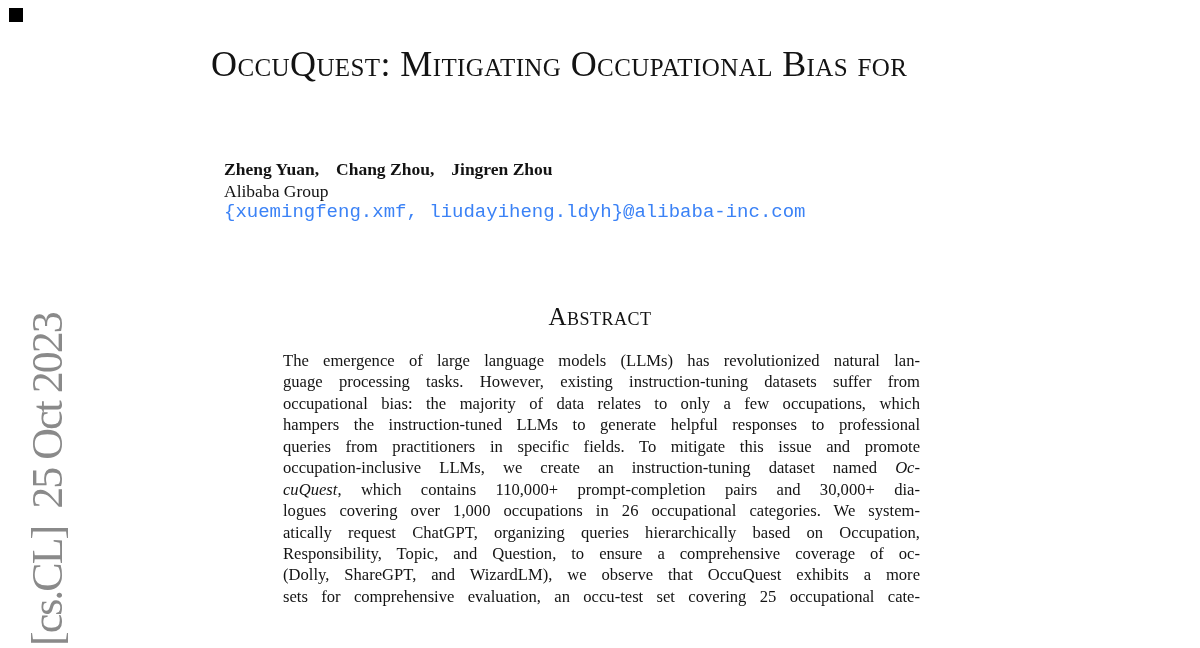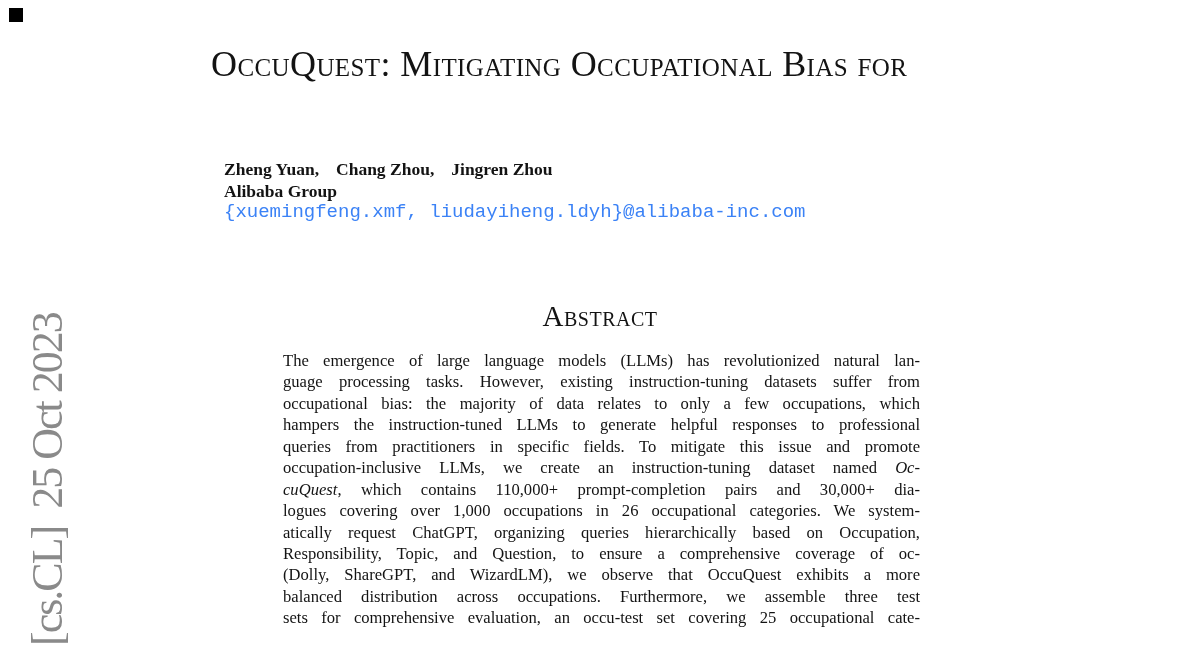--- a/index.html
+++ b/index.html
@@ -48,34 +48,34 @@
     position: absolute;
     left: 224px; top: 159px;
     font-size: 17.5px;
     line-height: 21.6px;
     white-space: nowrap;
   }
   .author-line { font-weight: bold; }
   .author { margin-right: 17px; }
   .author:last-child { margin-right: 0; }
   .author sup { font-size: 11px; line-height: 0; }
-  .affiliation { font-weight: bold; }
+  .affiliation { font-weight: normal; }
   .email {
     font-family: "Liberation Mono", monospace;
     font-size: 19px;
     color: #3b82f6;
     letter-spacing: 0;
   }
 
   .abstract-heading {
     position: absolute;
     left: 212px; top: 304px;
     width: 776px;
     text-align: center;
-    font-size: 29px;
+    font-size: 25px;
     line-height: 25px;
     font-variant: small-caps;
     letter-spacing: 0.5px;
   }
 
   .abstract-body {
     position: absolute;
     left: 283px; top: 350px;
     width: 637px;
     font-size: 16.6px;
@@ -116,17 +116,16 @@
       <div class="abs-line"><span>guage processing tasks. However, existing instruction-tuning datasets suffer from</span></div>
       <div class="abs-line"><span>occupational bias: the majority of data relates to only a few occupations, which</span></div>
       <div class="abs-line"><span>hampers the instruction-tuned LLMs to generate helpful responses to professional</span></div>
       <div class="abs-line"><span>queries from practitioners in specific fields. To mitigate this issue and promote</span></div>
       <div class="abs-line"><span>occupation-inclusive LLMs, we create an instruction-tuning dataset named </span><i>Oc-</i></div>
       <div class="abs-line"><i>cuQuest</i><span>, which contains 110,000+ prompt-completion pairs and 30,000+ dia-</span></div>
       <div class="abs-line"><span>logues covering over 1,000 occupations in 26 occupational categories. We system-</span></div>
       <div class="abs-line"><span>atically request ChatGPT, organizing queries hierarchically based on Occupation,</span></div>
       <div class="abs-line"><span>Responsibility, Topic, and Question, to ensure a comprehensive coverage of oc-</span></div>
       <div class="abs-line"><span>(Dolly, ShareGPT, and WizardLM), we observe that OccuQuest exhibits a more</span></div>
-      <div class="abs-line"><span>balanced distribution across occupations. Furthermore, we assemble three test</span></div>
       <div class="abs-line"><span>sets for comprehensive evaluation, an occu-test set covering 25 occupational cate-</span></div>
     </div>
 
 </div>
 
 </body></html>

